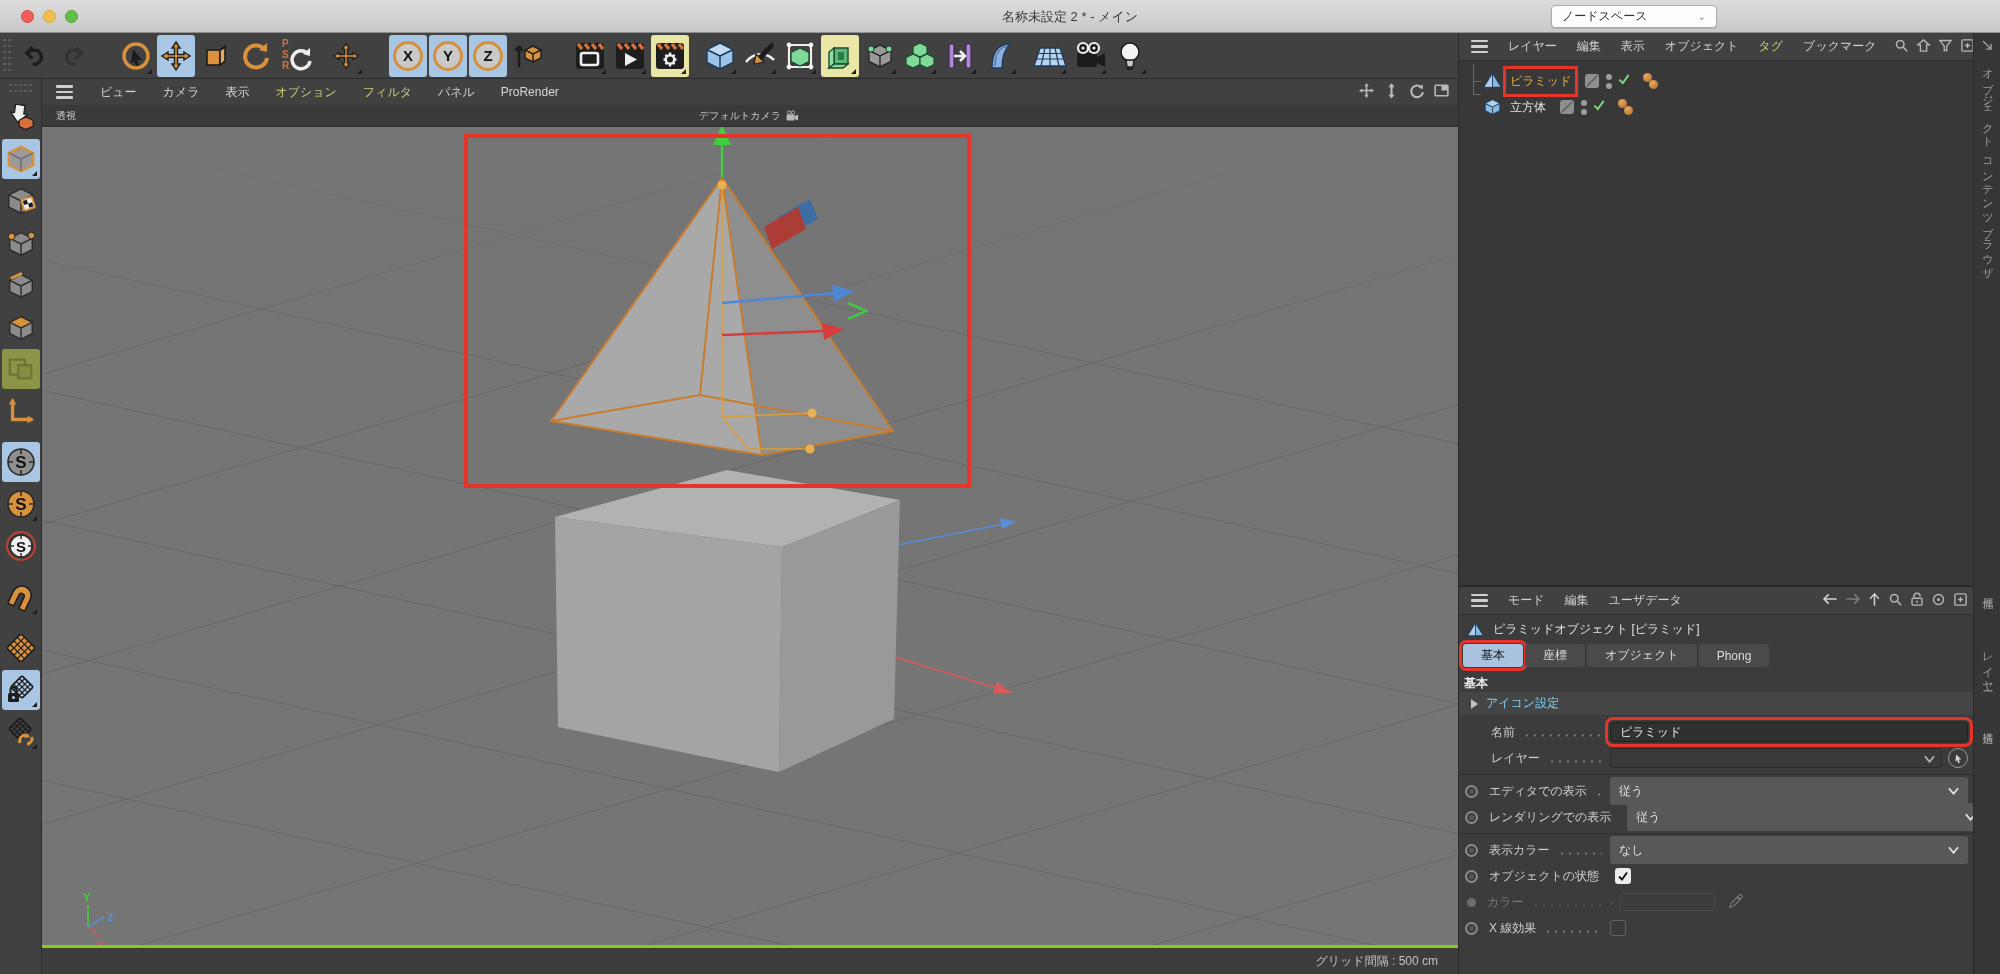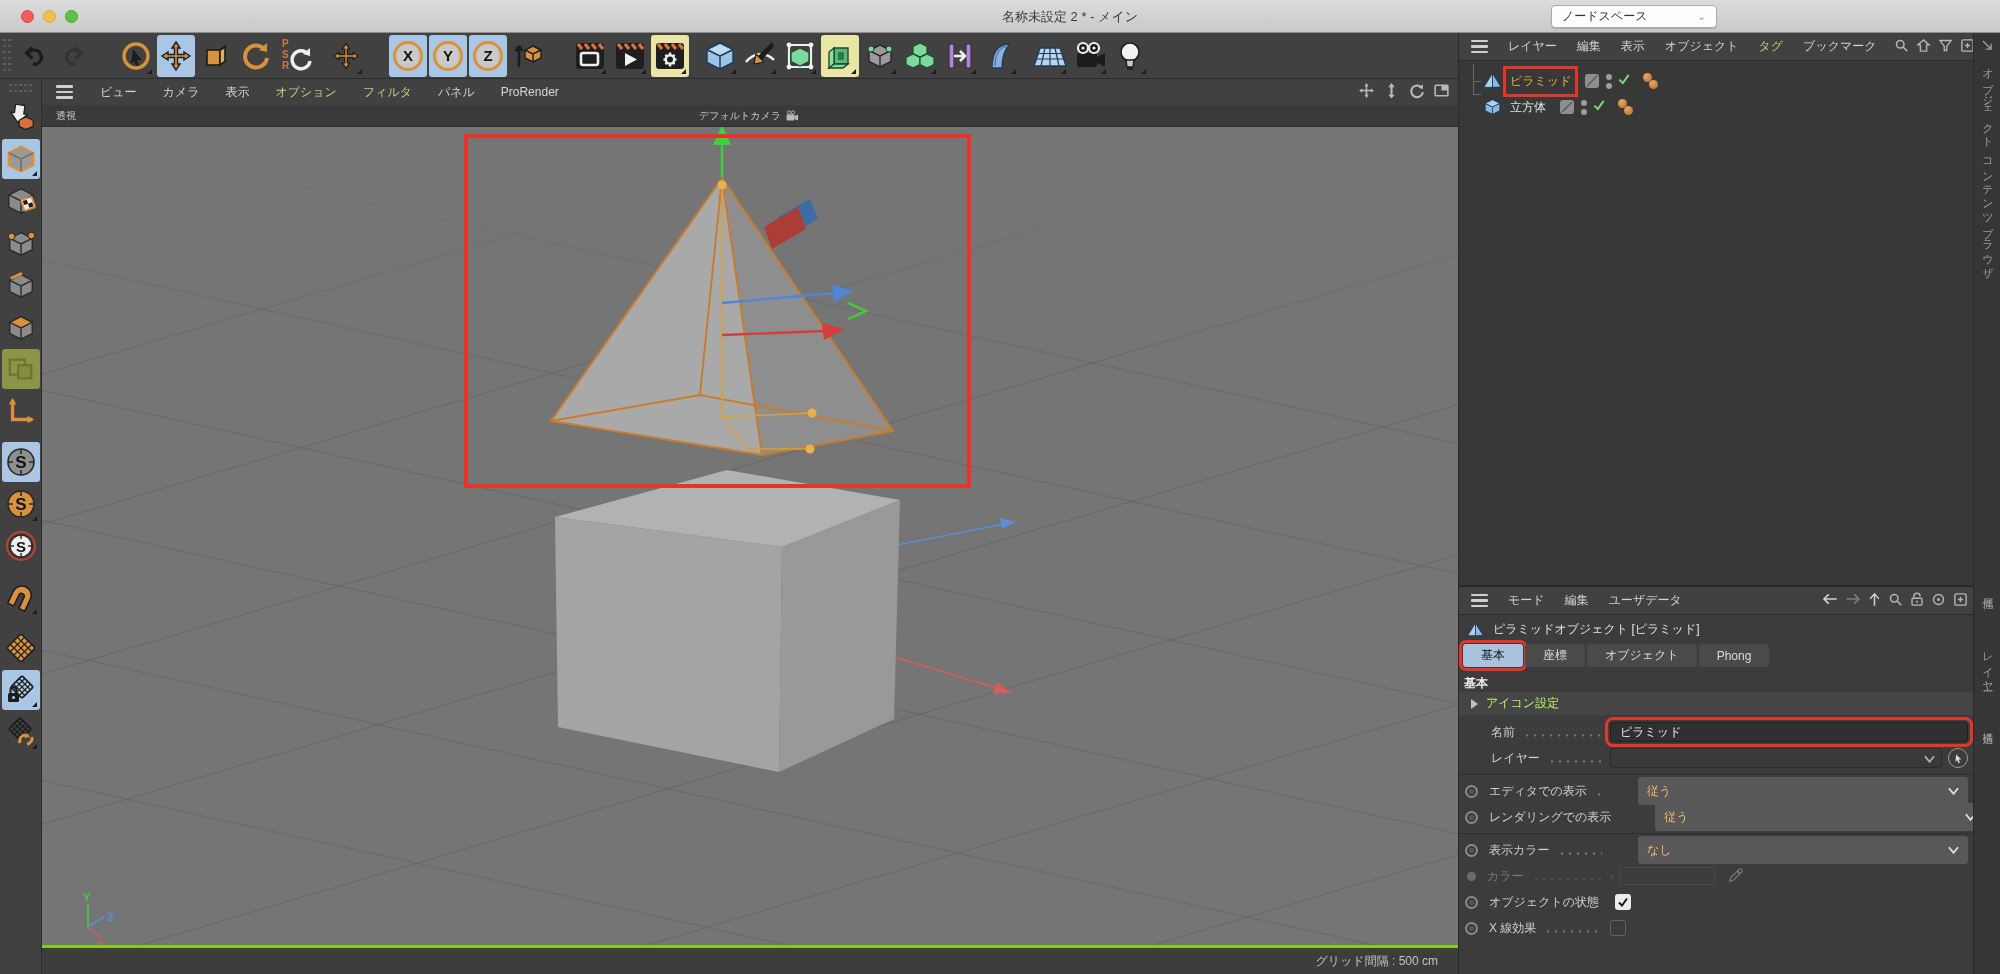--- a/index.html
+++ b/index.html
@@ -113,38 +113,38 @@
   #am-menubar { top:0; }
   #am-title { position:absolute; left:8px; top:34px; display:flex; align-items:center;
     font-size:12px; color:#e2e2e2; }
   #am-title svg { margin-right:9px; }
   #am-tabs { position:absolute; left:4px; top:57px; display:flex; }
   .am-tab { height:23px; padding:0 18px; background:#4a4a4a; border-radius:3px; margin-right:2px;
     font-size:12px; color:#dcdcdc; display:flex; align-items:center; }
   .am-tab.active { background:#a9c3df; color:#101010; outline:3px solid #e5352b; outline-offset:1px; }
   #am-section { position:absolute; left:5px; top:88px; font-size:12px; font-weight:bold; color:#f0f0f0; }
   #am-iconrow { position:absolute; left:0px; top:105px; width:515px; height:23px; background:#454545;
-    display:flex; align-items:center; font-size:12px; color:#bef264; }
+    display:flex; align-items:center; font-size:12px; color:#7dd3fc; }
   #am-iconrow .tri { width:0; height:0; border-top:5px solid transparent; border-bottom:5px solid transparent;
     border-left:7px solid #c0c0c0; margin:0 8px 0 12px; }
   #am-rows { position:absolute; left:0; top:132px; width:515px; }
   .prow { height:26px; display:flex; align-items:center; position:relative; }
   .prow .kf { width:13px; height:13px; border:2px solid #8b8b8b; border-radius:50%;
     margin-left:6px; flex:0 0 auto; background:radial-gradient(circle,#555 40%, transparent 42%); }
   .prow .kf-spacer { width:21px; flex:0 0 auto; }
   .prow .plabel { font-size:12px; color:#cfcfcf; margin-left:11px; white-space:nowrap; }
   .prow .leader { flex:1; height:3px; margin:6px 8px 0 8px;
     background-image:radial-gradient(circle,#7e7e7e 1px,transparent 1.2px);
     background-size:8px 3px; background-repeat:repeat-x; }
   .ctrl-col { width:358px; flex:0 0 auto; margin-right:6px; display:flex; align-items:center; }
   .text-input { width:100%; height:20px; background:#303030; border:1px solid #1f1f1f; border-radius:3px;
     color:#e8e8e8; font-size:12px; display:flex; align-items:center; padding:0 9px; }
   .annot-red { outline:3px solid #e5352b; outline-offset:2px; }
-  .drop { width:100%; height:28px; background:#585858; border-radius:3px; color:#fdba74; font-size:12px;
-    display:flex; align-items:center; padding:0 9px;margin-left:28px; }
+  .drop { width:100%; height:28px; background:#585858; border-radius:3px; color:#e5e5e5; font-size:12px;
+    display:flex; align-items:center; padding:0 9px; }
   .drop .chev, .empty-drop .chev { margin-left:auto; }
   .empty-drop { width:100%; height:20px; background:#3a3a3a; border:1px solid #2a2a2a; border-radius:3px;
     display:flex; align-items:center; padding:0 6px; }
   .pick-circle { width:20px; height:20px; border:1.5px solid #9a9a9a; border-radius:50%;
     display:flex; align-items:center; justify-content:center; margin-left:6px; flex:0 0 auto; }
   .divider { height:1px; background:#2e2e2e; margin:3px 0; }
   .checkbox { width:16px; height:16px; border-radius:3px; }
   .checkbox.checked { background:#ececec; display:flex; align-items:center; justify-content:center; }
   .checkbox.unchecked { background:#3a3a3a; border:1px solid #636363; }
   .prow.dim-row .plabel, .prow.dim-row .leader { opacity:.4; }
@@ -905,48 +905,48 @@
             <span>なし</span>
             <span class="chev">
               <svg width="11" height="8" viewBox="0 0 12 8">
                   <path d="M1 1 L6 7 L11 1" fill="none" stroke="#e2e2e2" stroke-width="2"></path>
                 </svg>
             </span>
           </span>
         </span>
       </div>
 
+      <div class="prow">
+        <span class="kf"></span>
+        <span class="plabel">オブジェクトの状態</span>
+        <span class="leader"></span>
+        <span class="ctrl-col">
+          <span class="checkbox checked">
+            <svg width="12" height="12" viewBox="0 0 24 24">
+                <path d="M4 13 L10 19 L20 5" fill="none" stroke="#111" stroke-width="3.6"></path>
+              </svg>
+          </span>
+        </span>
+      </div>
+
       <div class="prow dim-row">
         <span class="color-dot"></span>
         <span class="plabel">カラー</span>
         <span class="leader"></span>
         <span class="ctrl-col" style="opacity:.45">
           <span class="gt">›</span>
           <span class="swatch"></span>
           <svg width="16" height="16" viewBox="0 0 24 24" style="margin-left:12px">
             <path d="M4 20 L6 14 L15 5 L19 9 L10 18 Z M16 4 L20 8 L22 6 A2.8 2.8 0 0 0 18 2 Z" fill="none" stroke="#bdbdbd" stroke-width="1.8"></path>
           </svg>
         </span>
       </div>
 
       <div class="prow">
         <span class="kf"></span>
-        <span class="plabel">オブジェクトの状態</span>
-        <span class="leader"></span>
-        <span class="ctrl-col">
-          <span class="checkbox checked">
-            <svg width="12" height="12" viewBox="0 0 24 24">
-                <path d="M4 13 L10 19 L20 5" fill="none" stroke="#111" stroke-width="3.6"></path>
-              </svg>
-          </span>
-        </span>
-      </div>
-
-      <div class="prow">
-        <span class="kf"></span>
         <span class="plabel">X 線効果</span>
         <span class="leader"></span>
         <span class="ctrl-col">
           <span class="checkbox unchecked">
             
           </span>
         </span>
       </div>
     </div>
   </div>

